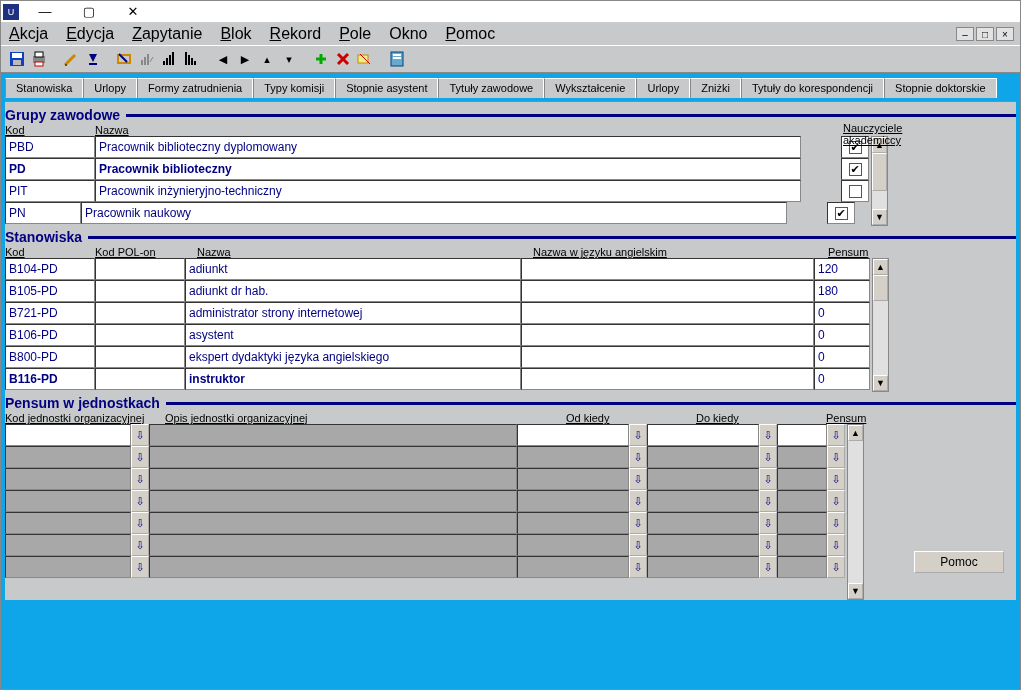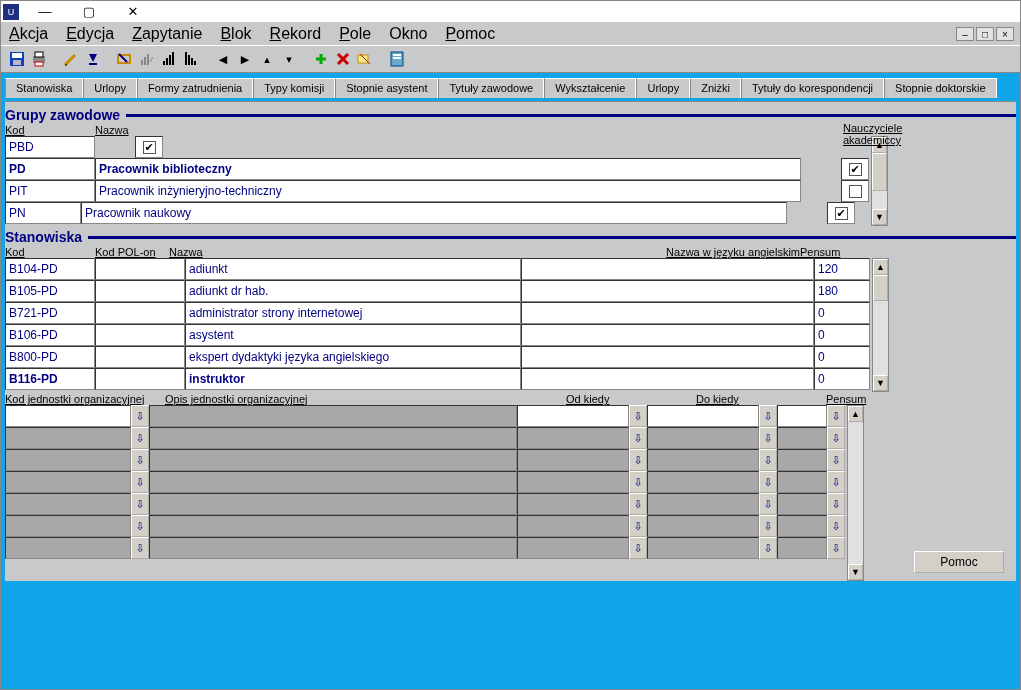--- a/index.html
+++ b/index.html
@@ -192,20 +192,21 @@
           <span style="width:90px;">Kod</span>
           <span style="width:700px;">Nazwa</span>
           <span class="label-nauczyciele">
             <span>Nauczyciele</span><br><span>akademiccy</span>
           </span>
         </div>
         <div style="display:flex;">
           <div id="grupy-rows" style="flex:none;">
               <div class="row-grid">
                 <div class="cell" style="width:90px">PBD</div>
+                <div class="cell" style="width:706px">Pracownik biblioteczny dyplomowany</div>
                 <div style="width:40px"></div>
                 <div class="checkbox-cell">
                   <div class="chk">✔</div>
                 </div>
               </div>
               <div class="row-grid">
                 <div class="cell bold" style="width:90px">PD</div>
                 <div class="cell bold" style="width:706px">Pracownik biblioteczny</div>
                 <div style="width:40px"></div>
                 <div class="checkbox-cell">
@@ -238,23 +239,23 @@
           </div>
         </div>
       </div>
 
       <div class="section-title">
         <span>Stanowiska</span>
           <div class="line"></div>
       </div>
       <div class="col-headers">
         <span style="width:90px;">Kod</span>
-        <span style="width:74px;">Kod POL-on</span>
+        <span style="width:102px;">Kod POL-on</span>
         <span style="width:336px;">Nazwa</span>
-        <span style="width:295px;text-align:right;">Nazwa w języku angielskim</span>
+        <span style="width:295px;">Nazwa w języku angielskim</span>
         <span>Pensum</span>
       </div>
       <div style="display:flex;">
         <div id="stan-rows">
             <div class="row-grid">
               <div class="cell" style="width:90px">B104-PD</div>
               <div class="cell" style="width:90px"></div>
               <div class="cell" style="width:336px">adiunkt</div>
               <div class="cell" style="width:293px"></div>
               <div class="cell" style="width:56px">120</div>
@@ -297,20 +298,24 @@
           </div>
         <div class="scrollbar" style="height:134px;margin-left:2px;">
           <div class="sb-btn">▲</div>
           <div class="sb-track">
               <div class="sb-thumb"></div>
             </div>
           <div class="sb-btn">▼</div>
         </div>
       </div>
 
+      <div class="section-title">
+        <span>Pensum w jednostkach</span>
+          <div class="line"></div>
+      </div>
       <div class="col-headers">
         <span style="width:160px;">Kod jednostki organizacyjnej</span>
         <span style="width:370px;">Opis jednostki organizacyjnej</span>
         <span style="width:130px;margin-left:31px;">Od kiedy</span>
         <span style="width:130px;">Do kiedy</span>
         <span>Pensum</span>
       </div>
       <div style="display:flex;">
         <div id="pensum-rows">
             <div class="row-grid pensum-row">

